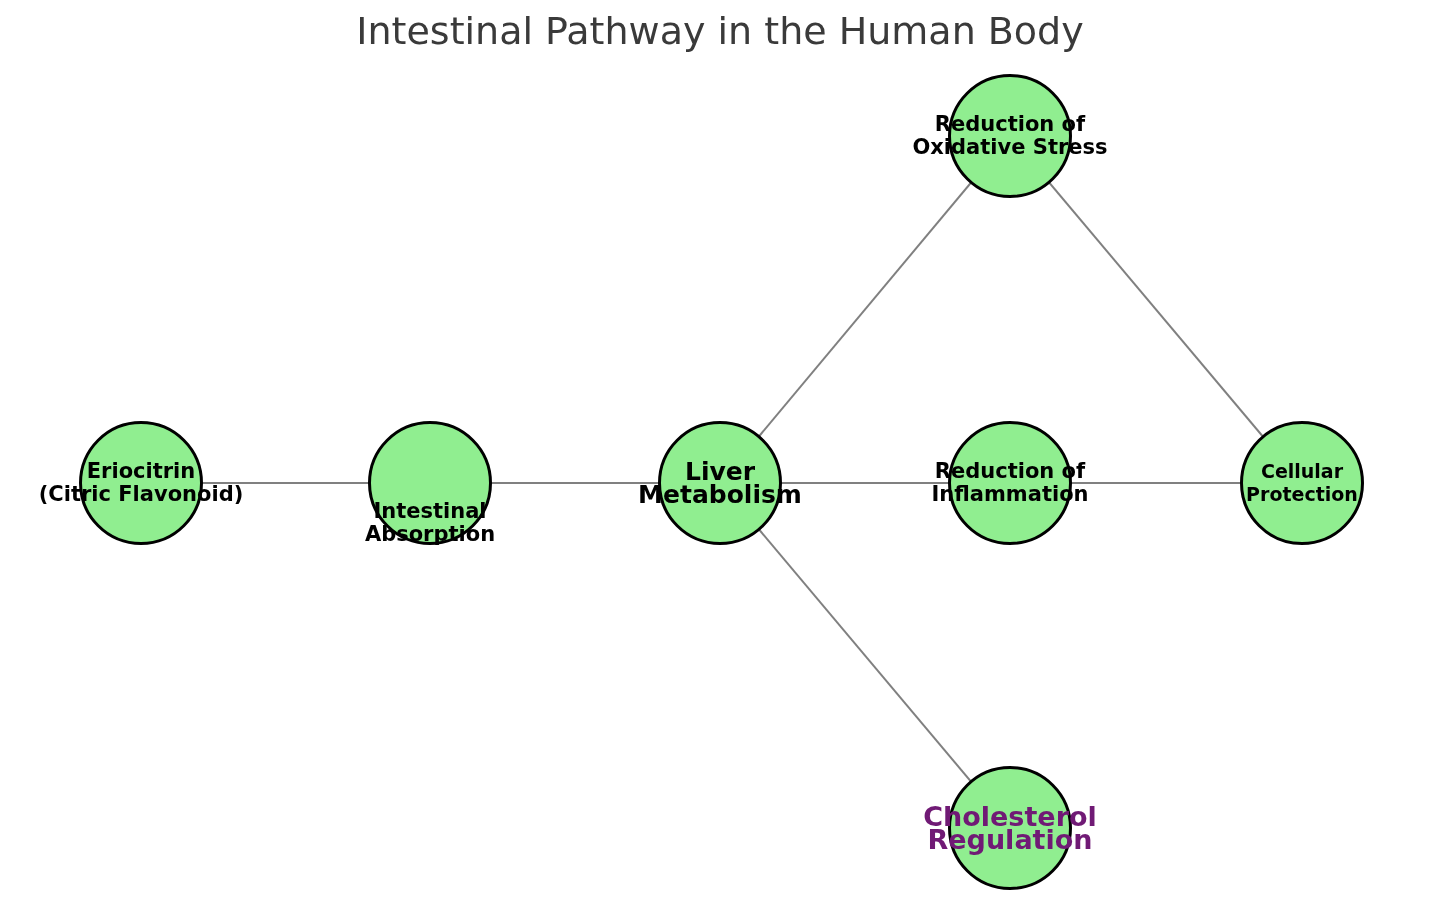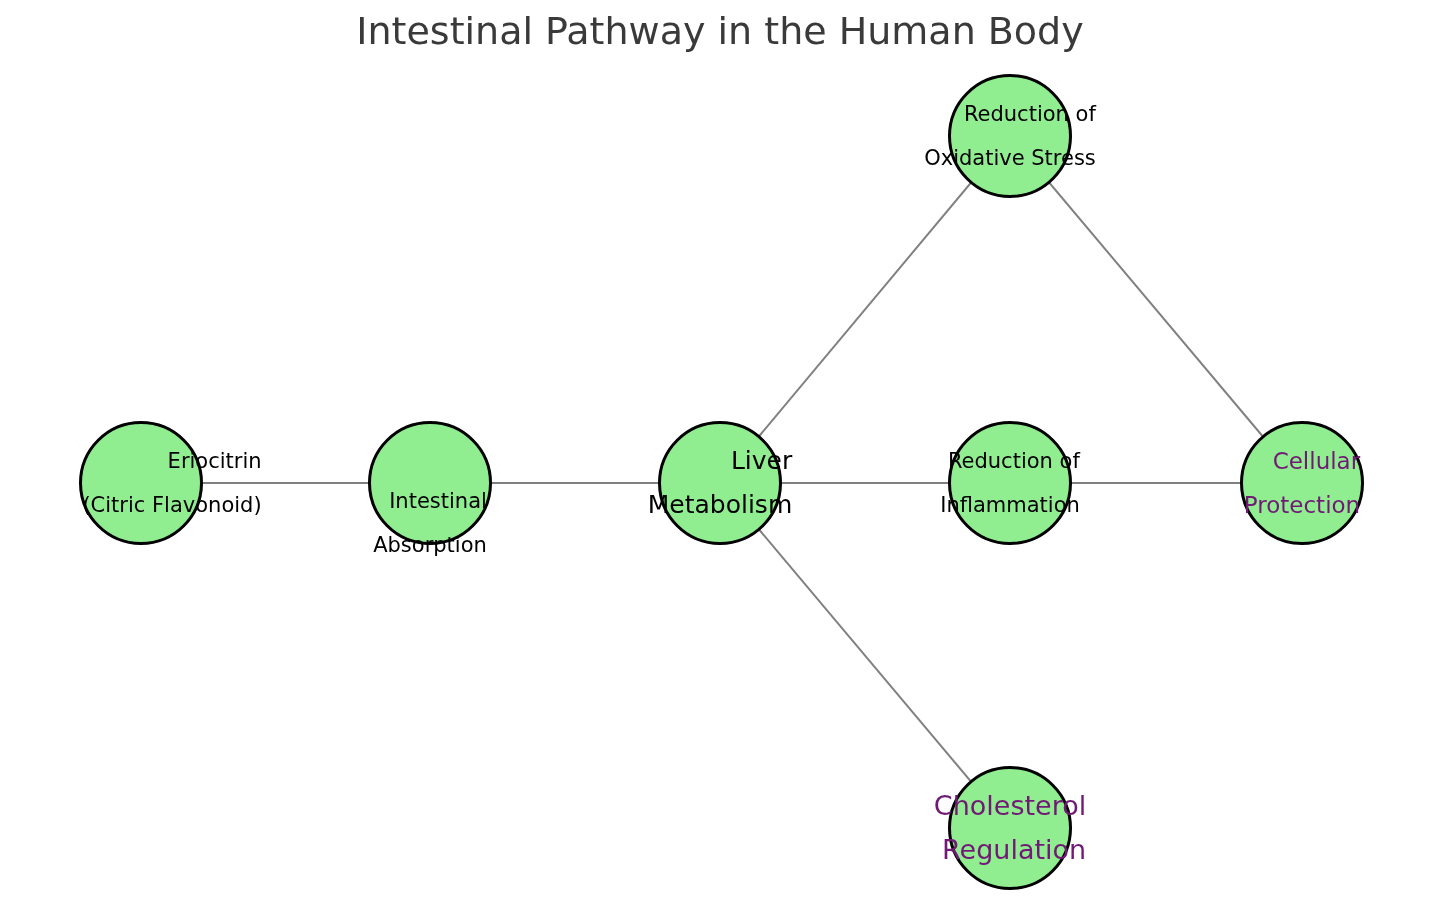--- a/index.html
+++ b/index.html
@@ -54,26 +54,26 @@
     border: 3px solid #000000;
     box-sizing: content-box;
     left: 0;
     top: 0;
   }
   .node-label {
     position: absolute;
     left: 50%;
     top: 50%;
     transform: translate(-50%, -50%);
-    text-align: right;
+    text-align: center;
     white-space: pre;
     font-family: "DejaVu Sans", sans-serif;
     font-size: 21px;
-    font-weight: normal;
-    line-height: 44px;
+    font-weight: bold;
+    line-height: 23px;
     color: #000000;
     pointer-events: none;
     z-index: 3;
   }
 </style>
 </head>
 <body>
 
 <div id="canvas">
 
@@ -85,21 +85,21 @@
       <line x1="720" y1="483" x2="1010" y2="136" stroke="#808080" stroke-width="2"></line>
       <line x1="720" y1="483" x2="1010" y2="483" stroke="#808080" stroke-width="2"></line>
       <line x1="720" y1="483" x2="1010" y2="828" stroke="#808080" stroke-width="2"></line>
       <line x1="1010" y1="483" x2="1302" y2="483" stroke="#808080" stroke-width="2"></line>
       <line x1="1010" y1="136" x2="1302" y2="483" stroke="#808080" stroke-width="2"></line>
     </svg>
 
   <div id="node-layer">
       <div class="graph-node" style="left: 79px; top: 421px; width: 124px; height: 124px;">
         <div class="node-circle" style="width: 118px; height: 118px; background: rgb(144, 238, 144); border-color: rgb(0, 0, 0); border-width: 3px;"></div>
-        <div class="node-label" style="font-size: 21px; color: rgb(0, 0, 0); margin-left: 31px;">Eriocitrin
+        <div class="node-label" style="font-size: 21px; color: rgb(0, 0, 0);">Eriocitrin
 (Citric Flavonoid)</div>
       </div>
       <div class="graph-node" style="left: 368px; top: 421px; width: 124px; height: 124px;">
         <div class="node-circle" style="width: 118px; height: 118px; background: rgb(144, 238, 144); border-color: rgb(0, 0, 0); border-width: 3px;"></div>
         <div class="node-label" style="font-size: 21px; color: rgb(0, 0, 0); margin-top: 40px;">Intestinal
 Absorption</div>
       </div>
       <div class="graph-node" style="left: 658px; top: 421px; width: 124px; height: 124px;">
         <div class="node-circle" style="width: 118px; height: 118px; background: rgb(144, 238, 144); border-color: rgb(0, 0, 0); border-width: 3px;"></div>
         <div class="node-label" style="font-size: 25px; color: rgb(0, 0, 0);">Liver
@@ -115,18 +115,18 @@
         <div class="node-label" style="font-size: 21px; color: rgb(0, 0, 0);">Reduction of
 Inflammation</div>
       </div>
       <div class="graph-node" style="left: 948px; top: 766px; width: 124px; height: 124px;">
         <div class="node-circle" style="width: 118px; height: 118px; background: rgb(144, 238, 144); border-color: rgb(0, 0, 0); border-width: 3px;"></div>
         <div class="node-label" style="font-size: 27px; color: #701a75;">Cholesterol
 Regulation</div>
       </div>
       <div class="graph-node" style="left: 1240px; top: 421px; width: 124px; height: 124px;">
         <div class="node-circle" style="width: 118px; height: 118px; background: rgb(144, 238, 144); border-color: rgb(0, 0, 0); border-width: 3px;"></div>
-        <div class="node-label" style="font-size: 23px; color: #701a75;">Cellular
+        <div class="node-label" style="font-size: 19px; color: #000000;">Cellular
 Protection</div>
       </div>
     </div>
 
 </div>
 
 </body></html>

